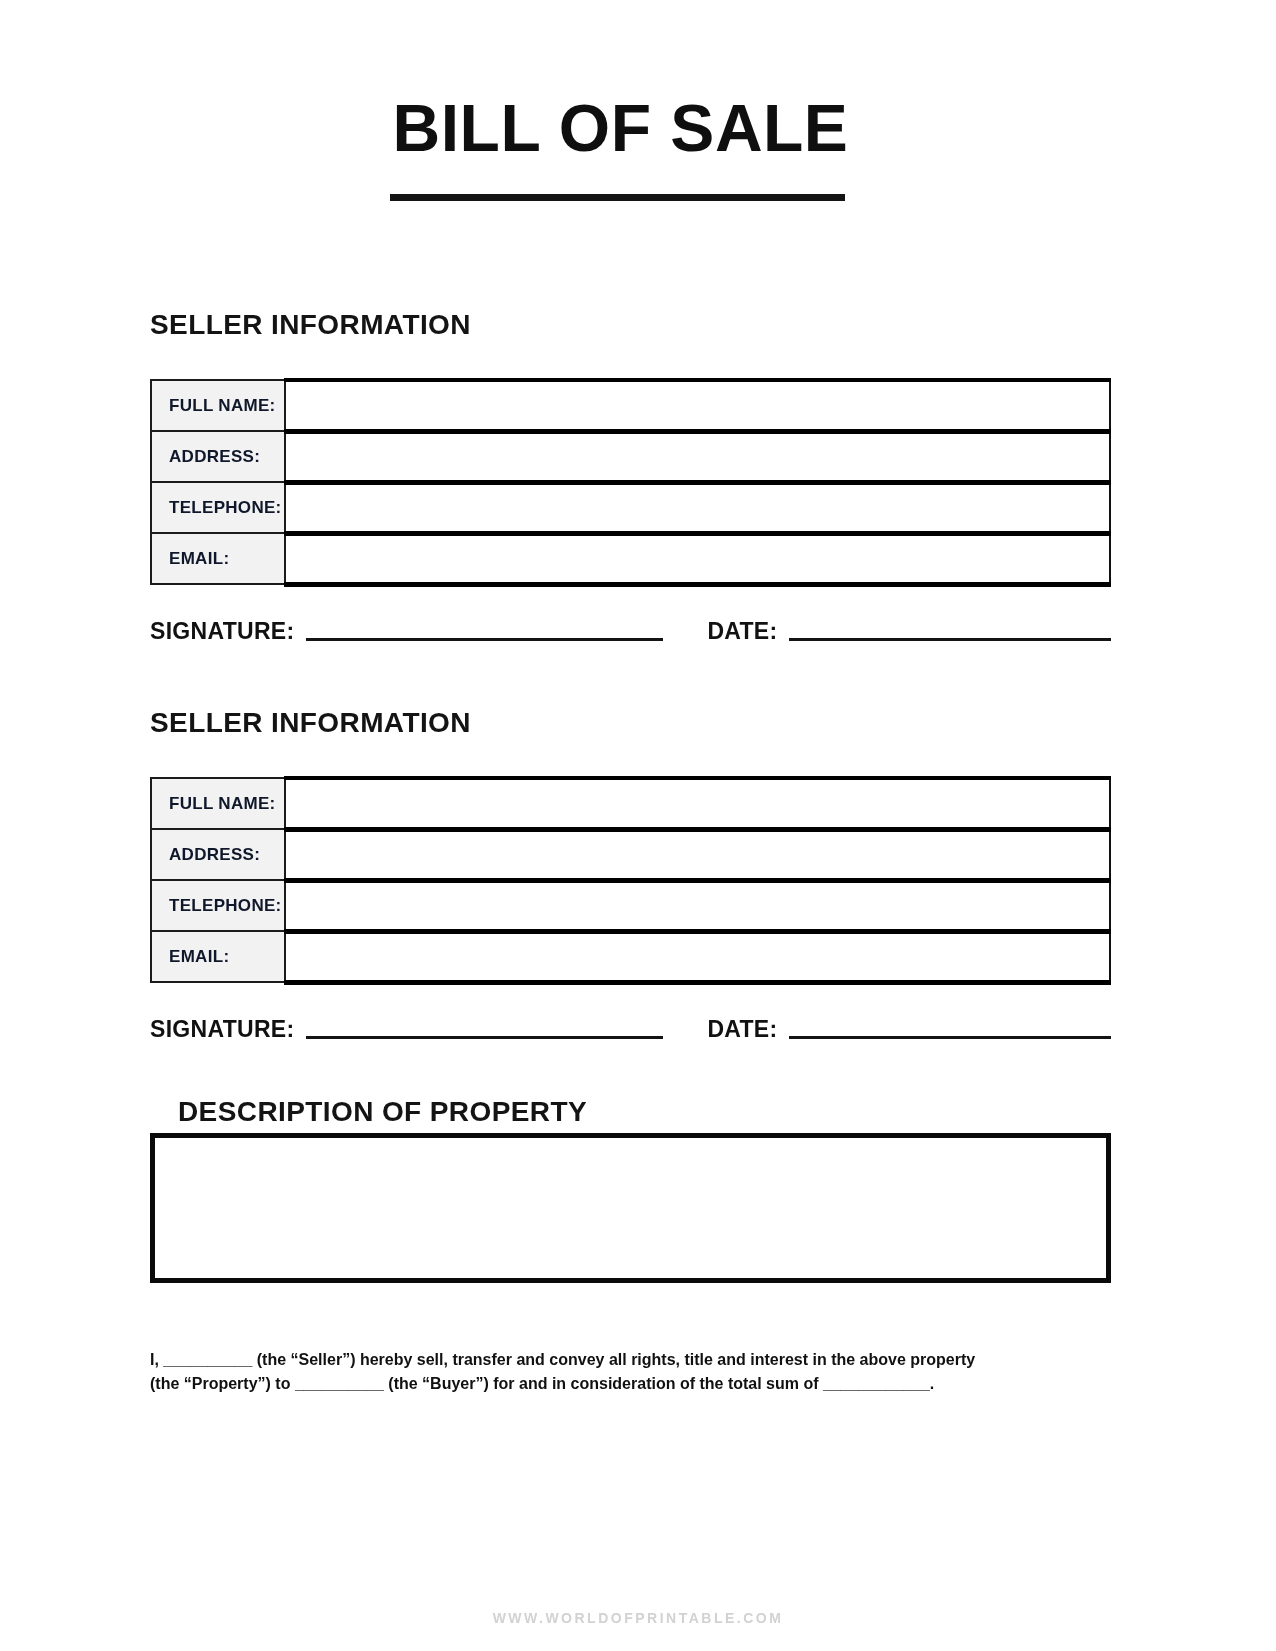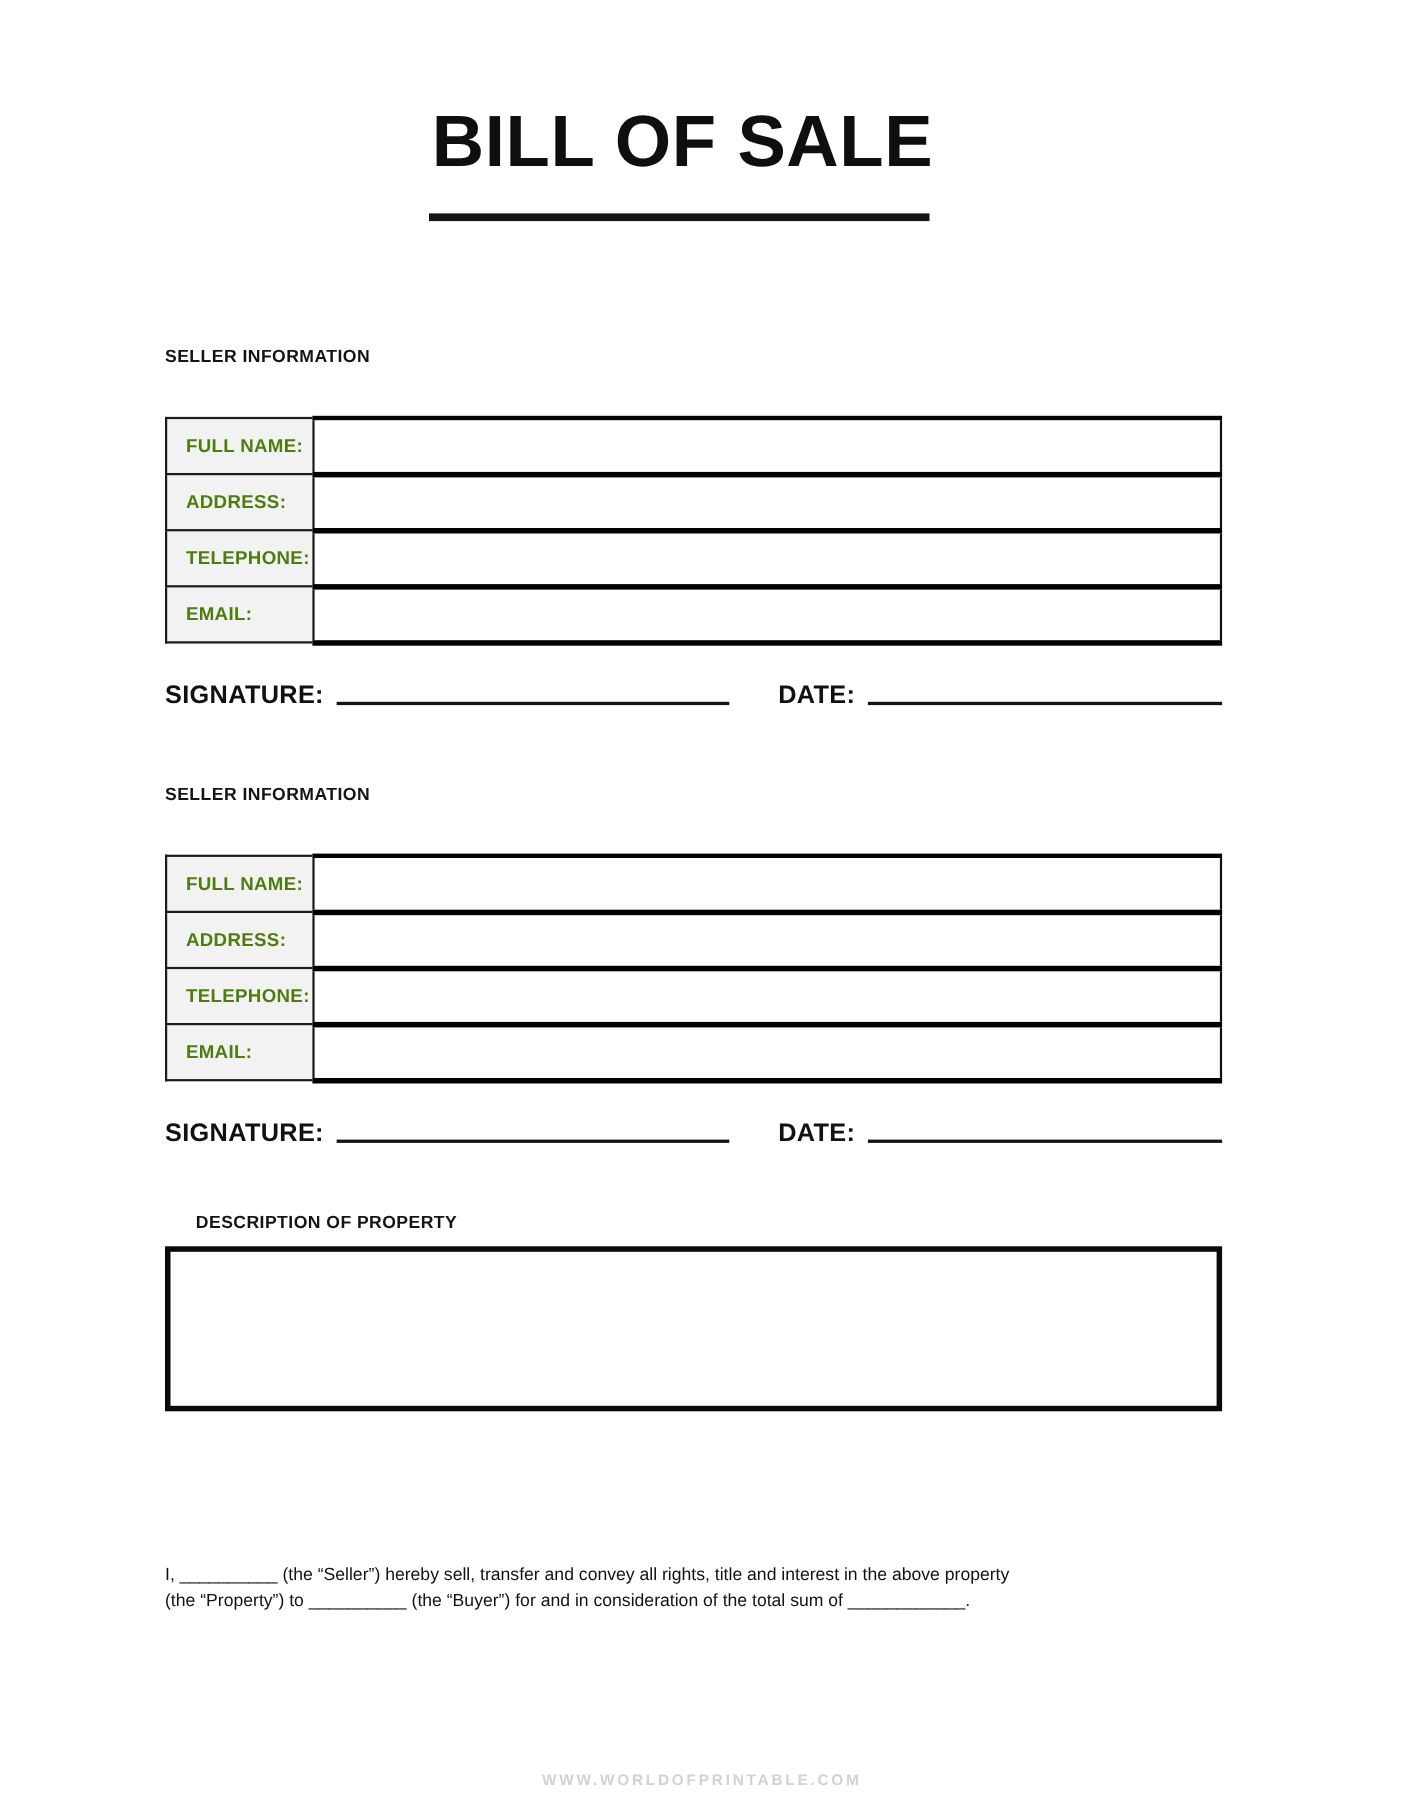--- a/index.html
+++ b/index.html
@@ -33,21 +33,21 @@
     left: 390px;
     width: 455px;
     height: 7px;
     background: #141414;
   }
 
   
   .section-heading {
     position: absolute;
     left: 150px;
-    font-size: 16px;
+    font-size: 28px;
     font-weight: bold;
     letter-spacing: 0.4px;
     color: #141414;
     line-height: 26px;
   }
   .seller-heading   { top: 312px; }
   .buyer-heading    { top: 710px; }
   .property-heading { top: 1099px; margin-left: 28px; }
 
   
@@ -61,21 +61,21 @@
   .seller-table { top: 378px; }
   .buyer-table  { top: 776px; }
   table.info-table tr { height: 51px; }
   td.label-cell {
     width: 134px;
     background: #f2f2f2;
     border: 2px solid #1b1b1b;
     font-size: 17px;
     font-weight: bold;
     letter-spacing: 0.3px;
-    color: #4d7c0f;
+    color: #0f172a;
     padding-left: 17px;
     vertical-align: middle;
   }
   td.value-cell {
     background: #ffffff;
     border: 2px solid #111111;
     border-top: 4px solid #000000;
     border-bottom: 5px solid #000000;
   }
 
@@ -109,25 +109,25 @@
     left: 150px;
     width: 961px;
     height: 150px;
     border: 5px solid #0a0a0a;
     background: #ffffff;
   }
 
   
   .legal {
     position: absolute;
-    top: 1420px;
+    top: 1348px;
     left: 150px;
     width: 910px;
     font-size: 16px;
-    font-weight: normal;
+    font-weight: bold;
     line-height: 24px;
     color: #111111;
   }
 
   
   .footer {
     position: absolute;
     top: 1610px;
     left: 0;
     width: 100%;

